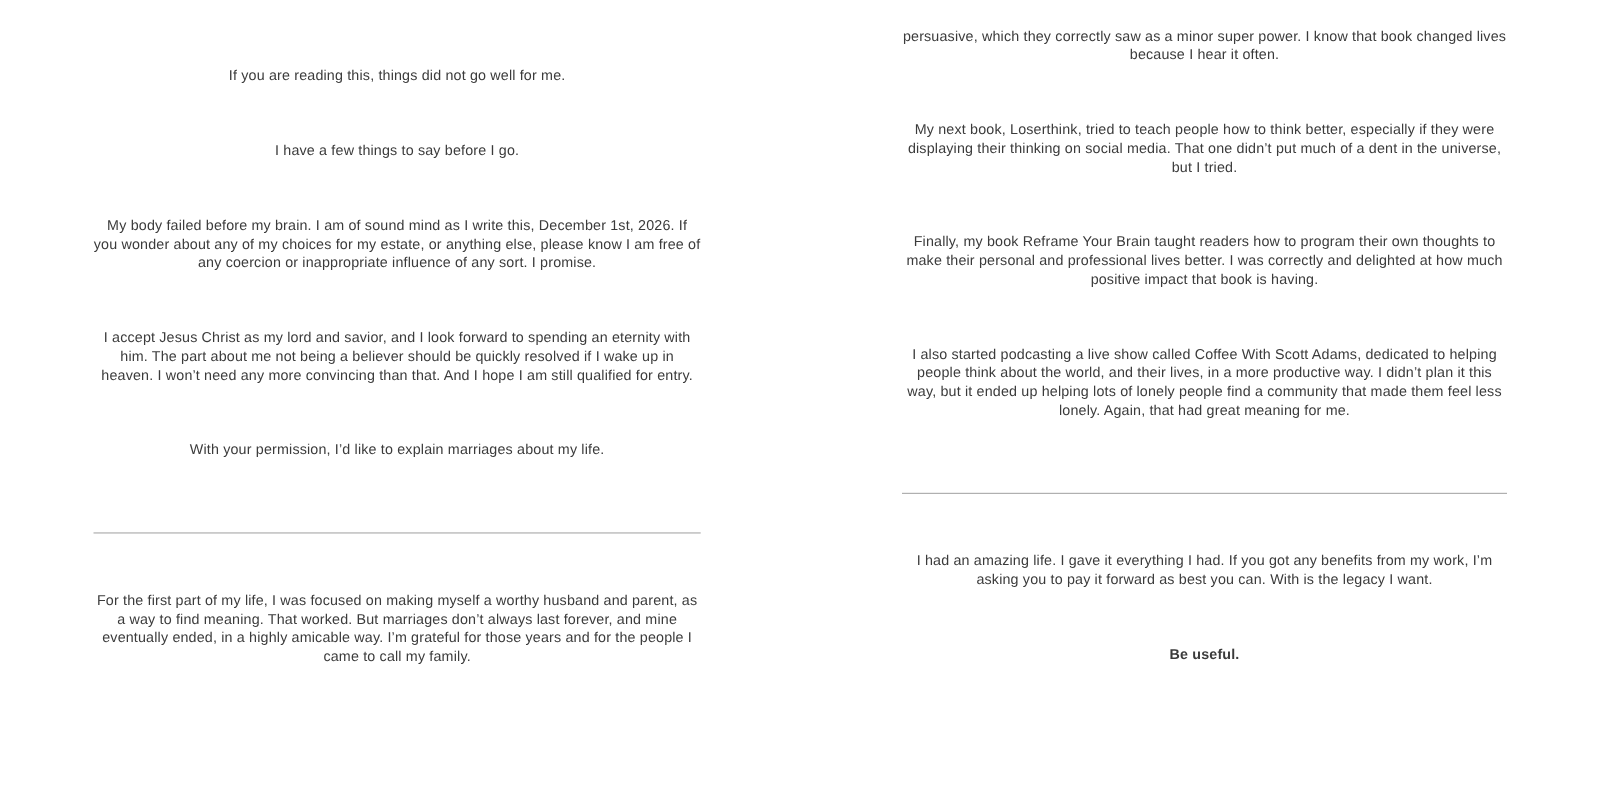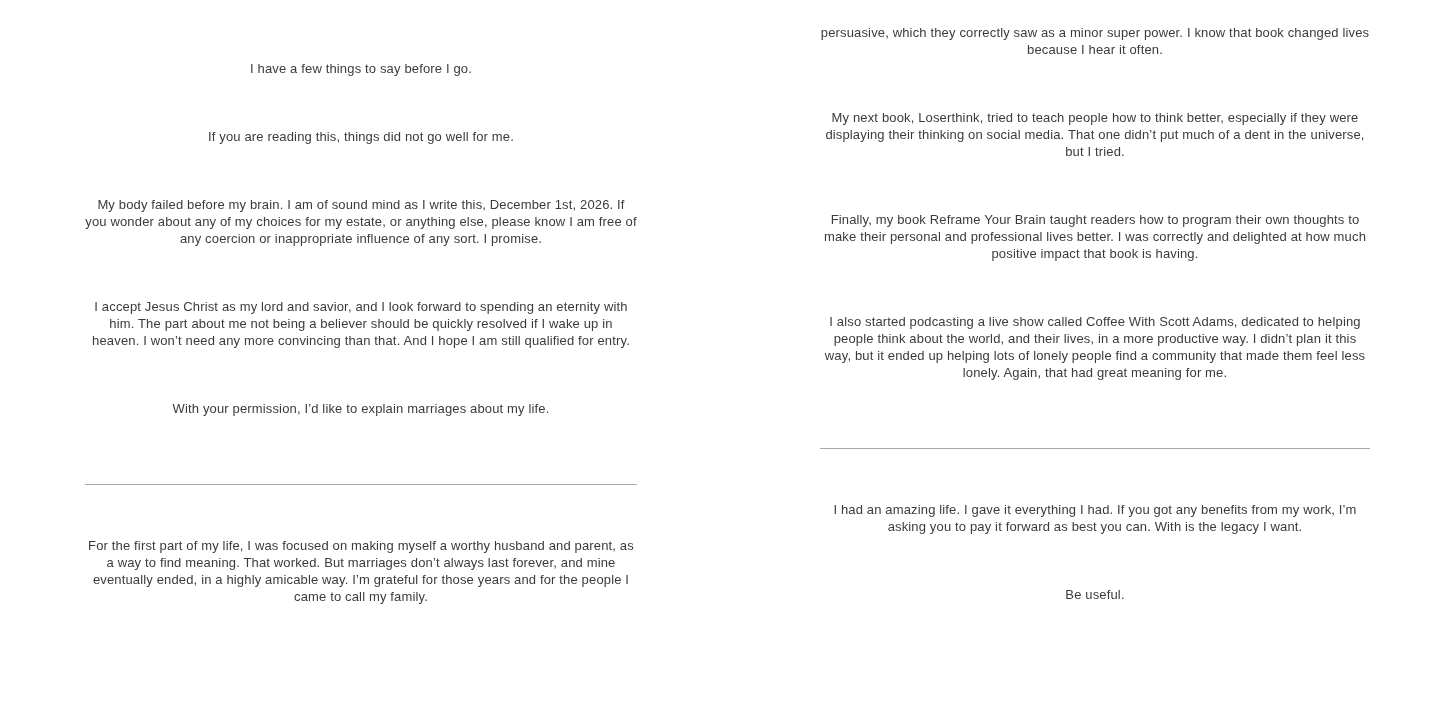--- a/index.html
+++ b/index.html
@@ -36,34 +36,34 @@
     margin: 0 0 17px 0;
     text-align: center;
   }
   .divider {
     border: none;
     border-top: 1px solid #a8a8a8;
     height: 0;
     margin: 16px 0 18px 0;
   }
   .closing {
-    font-weight: 400;
+    font-weight: 700;
   }
   .extra-gap {
     margin-top: 17px;
   }
 </style>
 </head>
 <body>
 
 <div>
 
   <section class="column column-left">
+    <p>If you are reading this, things did not go well for me.</p>
     <p>I have a few things to say before I go.</p>
-    <p>If you are reading this, things did not go well for me.</p>
     <p>My body failed before my brain. I am of sound mind as I write this, December 1st, 2026. If you wonder about any of my choices for my estate, or anything else, please know I am free of any coercion or inappropriate influence of any sort. I promise.</p>
     <p>I accept Jesus Christ as my lord and savior, and I look forward to spending an eternity with him. The part about me not being a believer should be quickly resolved if I wake up in heaven. I won’t need any more convincing than that. And I hope I am still qualified for entry.</p>
     <p>With your permission, I’d like to explain marriages about my life.</p>
     <hr class="divider">
     <p>For the first part of my life, I was focused on making myself a worthy husband and parent, as a way to find meaning. That worked. But marriages don’t always last forever, and mine eventually ended, in a highly amicable way. I’m grateful for those years and for the people I came to call my family.</p>
     
     
     
   </section>
 

